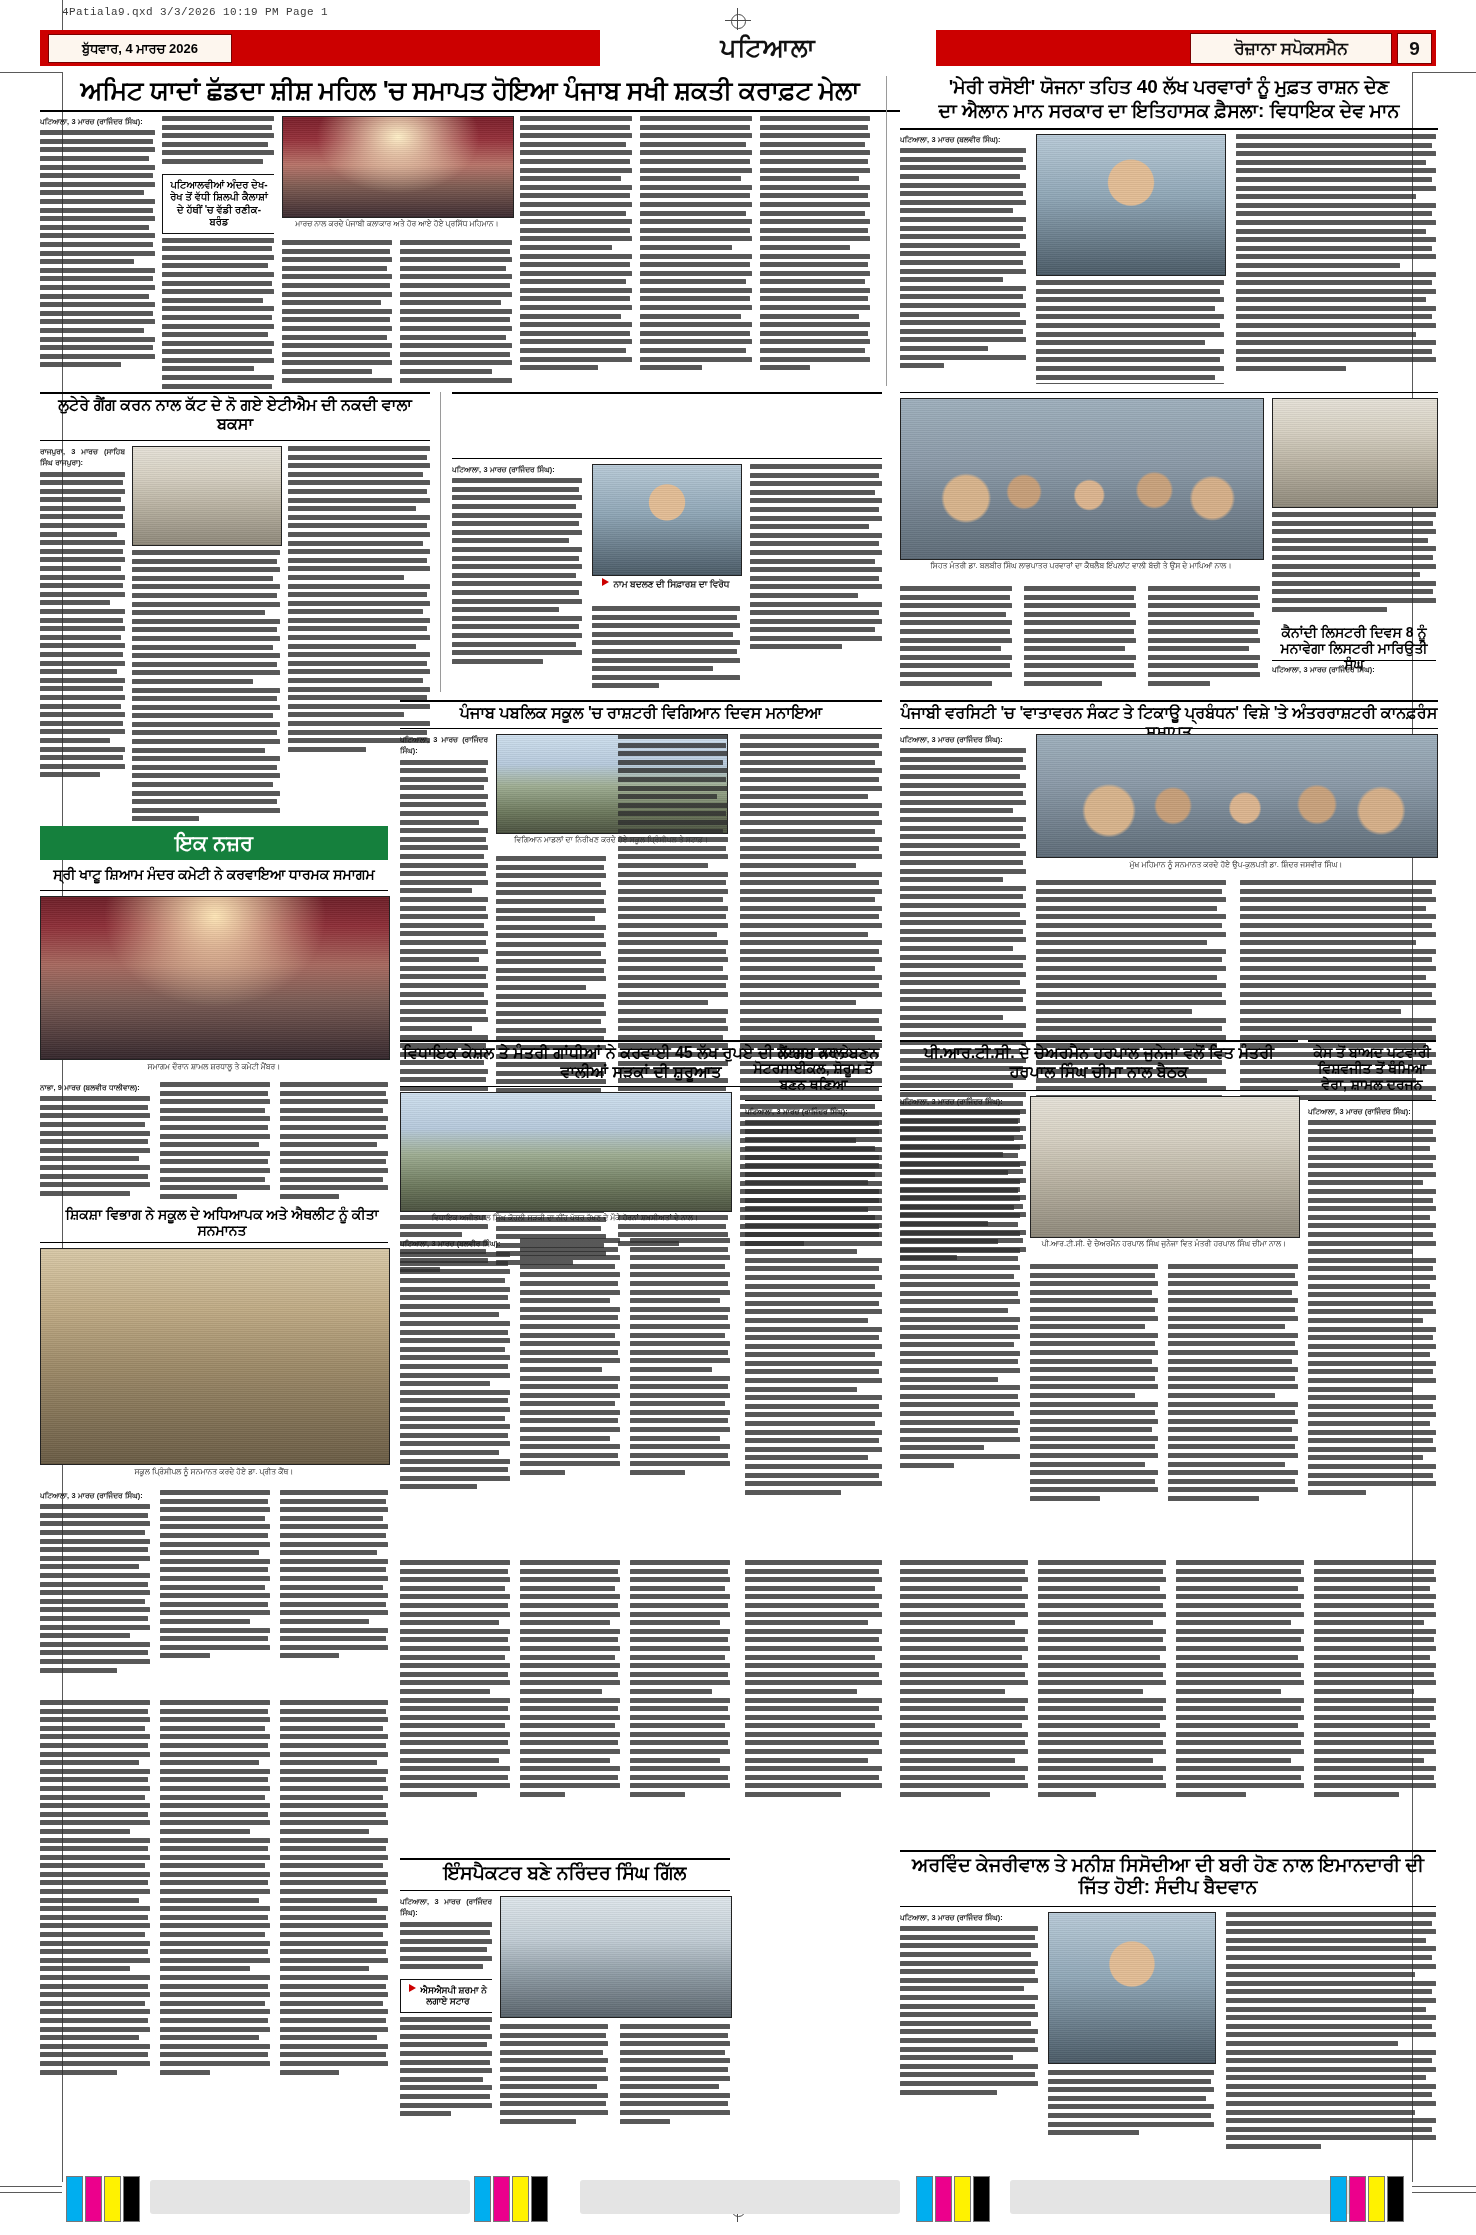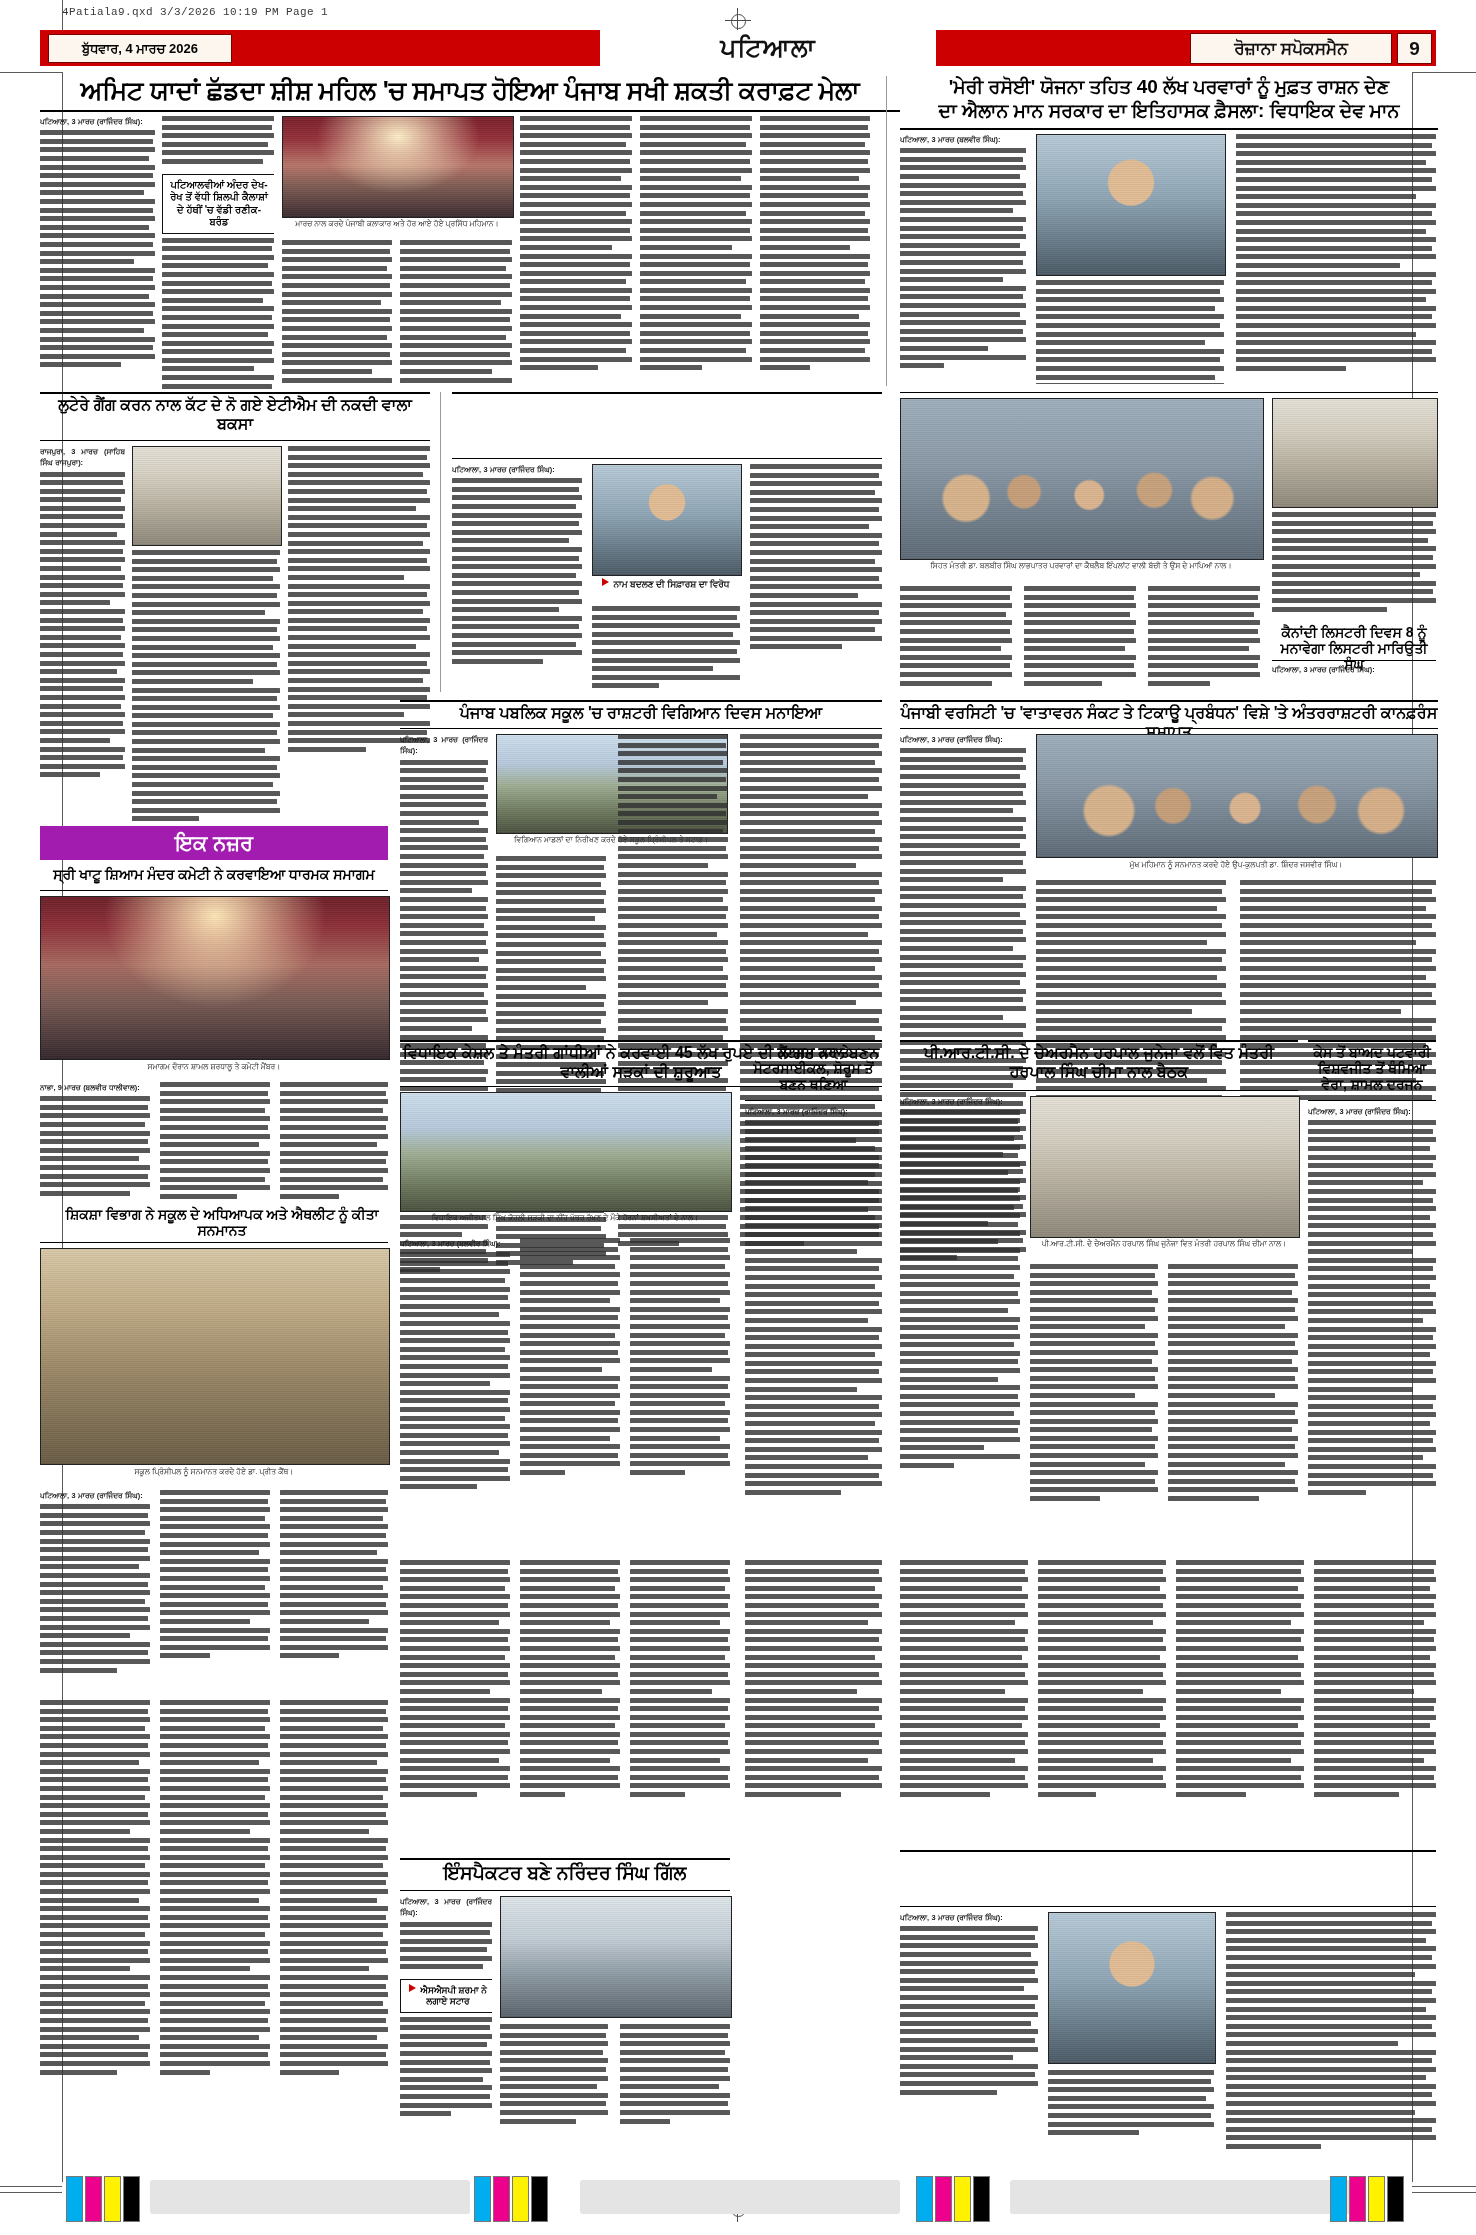--- a/index.html
+++ b/index.html
@@ -77,21 +77,21 @@
      linear-gradient(#dfe7ec 0%,#c3ced6 35%,#8e9ba4 65%,#5a646c 100%);}
   .ph-group{background:
      radial-gradient(ellipse at 50% 12%,#ffe7b8 0%,rgba(255,231,184,0) 45%),
      linear-gradient(#6d1f28 0%,#8e2f38 18%,#a86a60 42%,#7b5c55 64%,#35272c 100%);}
   .ph-award{background:
      linear-gradient(#d9c9a8 0%,#c0ab85 28%,#9d8a68 55%,#6a5c45 100%);}
 
   .grain:after{content:"";position:absolute;inset:0;
     background-image:repeating-linear-gradient(0deg,rgba(0,0,0,.055) 0 1px,rgba(255,255,255,.045) 1px 2px);
     pointer-events:none;}
-  .redband{position:absolute;background:#a21caf;color:#fff;display:flex;align-items:center;justify-content:center;font-weight:bold;}
+  .redband{position:absolute;background:#15803d;color:#fff;display:flex;align-items:center;justify-content:center;font-weight:bold;}
 
   
   .kicker{position:absolute;border:1px solid #111;padding:4px 6px;font-size:11px;font-weight:bold;text-align:center;line-height:1.25;}
   .bullet{display:inline-block;width:0;height:0;border-left:7px solid #CC0000;border-top:4.5px solid transparent;border-bottom:4.5px solid transparent;margin-right:4px;vertical-align:1px;}
 
   
   .cmyk{position:absolute;top:2176px;height:44px;display:flex;}
   .cmyk b{display:block;width:15px;height:44px;border:1px solid #777;margin-right:2px;}
   .greybar{position:absolute;top:2180px;height:34px;background:#e4e4e4;border-radius:3px;}
 </style>
@@ -1628,20 +1628,21 @@
         <i class="w100"></i>
         <i class="w90"></i>
       <i class="w100"></i>
         <i class="w98"></i>
         <i class="w100"></i>
         <i class="w45"></i>
     </div>
   </div>
 
   <div class="rule thick" style="left:900px;top:1850px;width:536px;"></div>
+  <div class="hl sec" style="left:900px;top:1854px;width:536px;">ਅਰਵਿੰਦ ਕੇਜਰੀਵਾਲ ਤੇ ਮਨੀਸ਼ ਸਿਸੋਦੀਆ ਦੀ ਬਰੀ ਹੋਣ ਨਾਲ ਇਮਾਨਦਾਰੀ ਦੀ ਜਿੱਤ ਹੋਈ: ਸੰਦੀਪ ਬੈਦਵਾਨ</div>
   <div class="rule" style="left:900px;top:1906px;width:536px;"></div>
   <div class="col" style="left:900px;top:1912px;width:138px;height:244px;">
     <div class="body"><span class="dl">ਪਟਿਆਲਾ, 3 ਮਾਰਚ (ਰਾਜਿੰਦਰ ਸਿੰਘ):</span></div>
     <div class="tx" style="margin-top:3px;">
       <i class="w100"></i>
         <i class="w98"></i>
         <i class="w100"></i>
         <i class="w95"></i>
         <i class="w100"></i>
         <i class="w98"></i>

